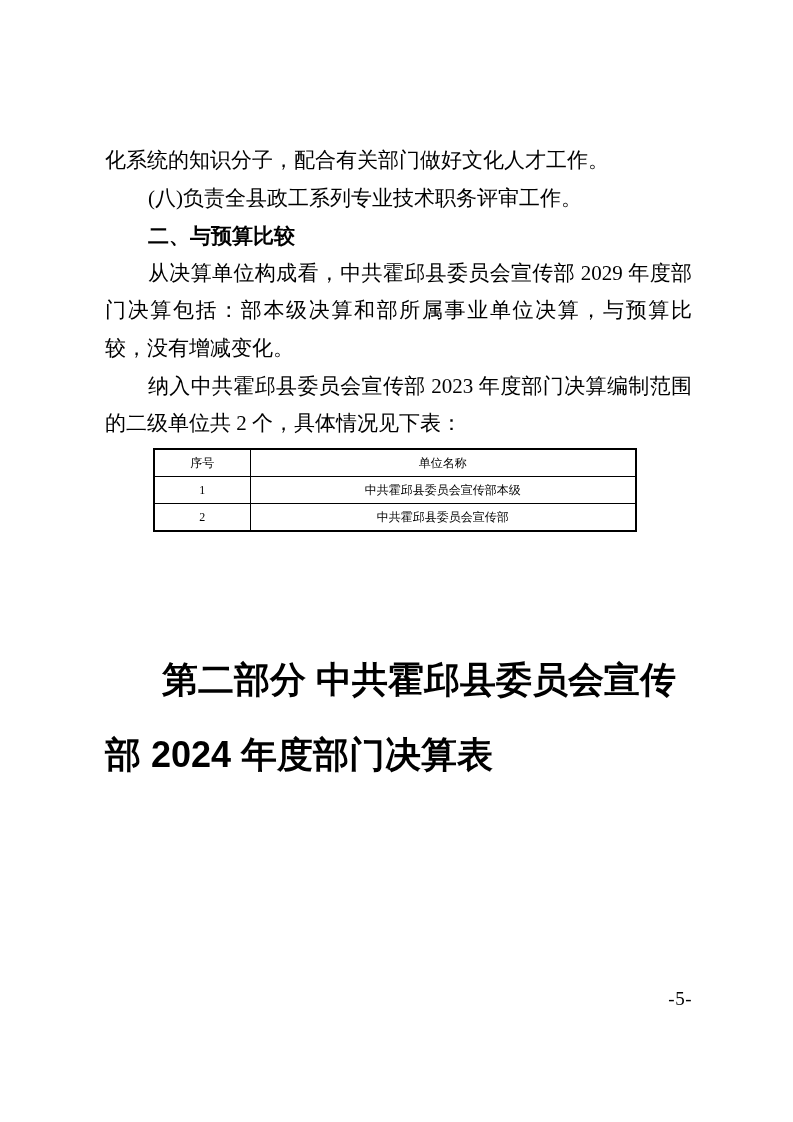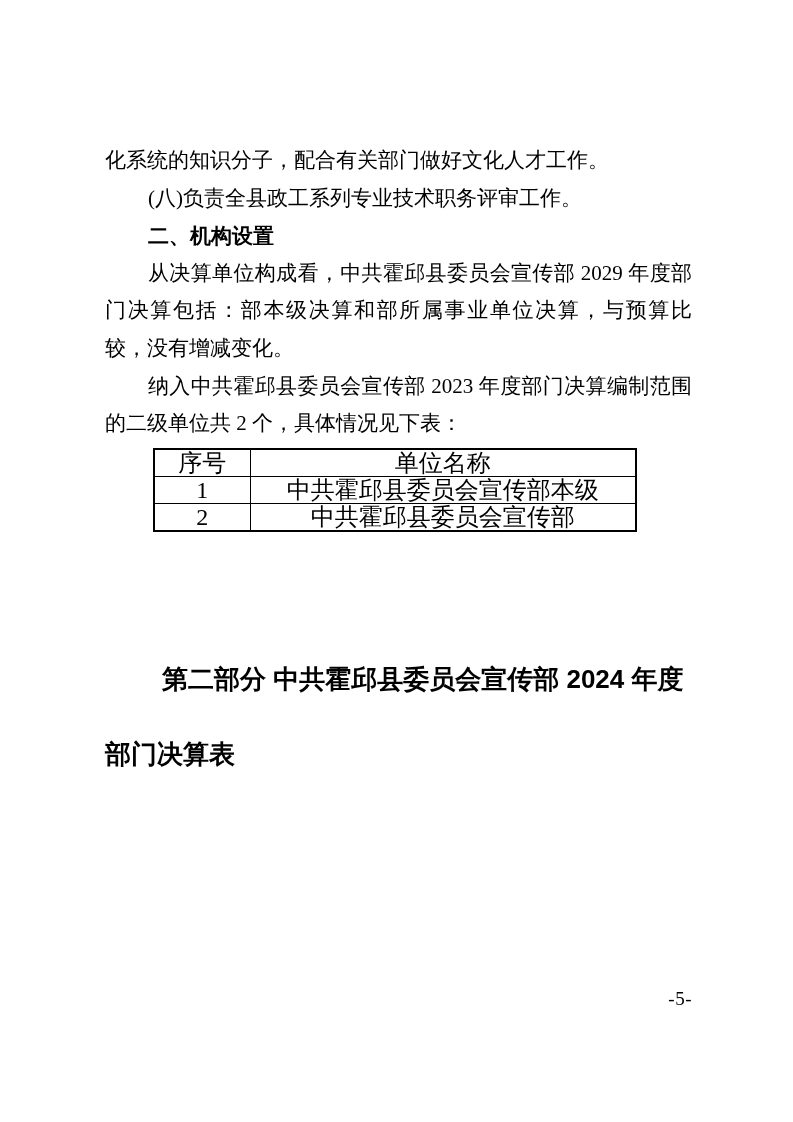--- a/index.html
+++ b/index.html
@@ -37,21 +37,21 @@
   .bold-sans {
     font-family: "Liberation Sans", "DejaVu Sans", sans-serif;
     font-weight: bold;
   }
   
   .units-table {
     border-collapse: collapse;
     margin: 5px 0 0 48px;
     width: 484px;
     table-layout: fixed;
-    font-size: 24px;
+    font-size: 12px;
     text-align: center;
     border: 2px solid #000;
   }
   .units-table th, .units-table td {
     border: 1px solid #000;
     padding: 0;
     height: 26px;
     font-weight: normal;
     line-height: 26px;
     overflow: hidden;
@@ -61,21 +61,21 @@
   .units-table .col-name { width: 386px; }
   
   .part-heading {
     position: absolute;
     left: 105px;
     top: 642px;
     width: 590px;
     margin: 0;
     font-family: "Liberation Sans", "DejaVu Sans", sans-serif;
     font-weight: bold;
-    font-size: 26px;
+    font-size: 36px;
     line-height: 75px;
     text-indent: 57px;
     text-align: left;
     word-break: break-all;
   }
   
   .page-number {
     position: absolute;
     right: 101px;
     top: 988px;
@@ -88,21 +88,21 @@
 <body>
 
 <div class="page">
 
   <div class="text-column">
 
     <p class="para">化系统的知识分子，配合有关部门做好文化人才工作。</p>
 
     <p class="para indent-2em">(八)负责全县政工系列专业技术职务评审工作。</p>
 
-    <p class="para indent-2em bold-sans">二、机构设置</p>
+    <p class="para indent-2em bold-sans">二、与预算比较</p>
 
     <p class="para indent-2em">从决算单位构成看，中共霍邱县委员会宣传部 2029 年度部门决算包括：部本级决算和部所属事业单位决算，与预算比较，没有增减变化。</p>
 
     <p class="para indent-2em">纳入中共霍邱县委员会宣传部 2023 年度部门决算编制范围的二级单位共 2 个，具体情况见下表：</p>
 
     <table class="units-table">
       <colgroup>
         <col class="col-seq">
         <col class="col-name">
       </colgroup>

